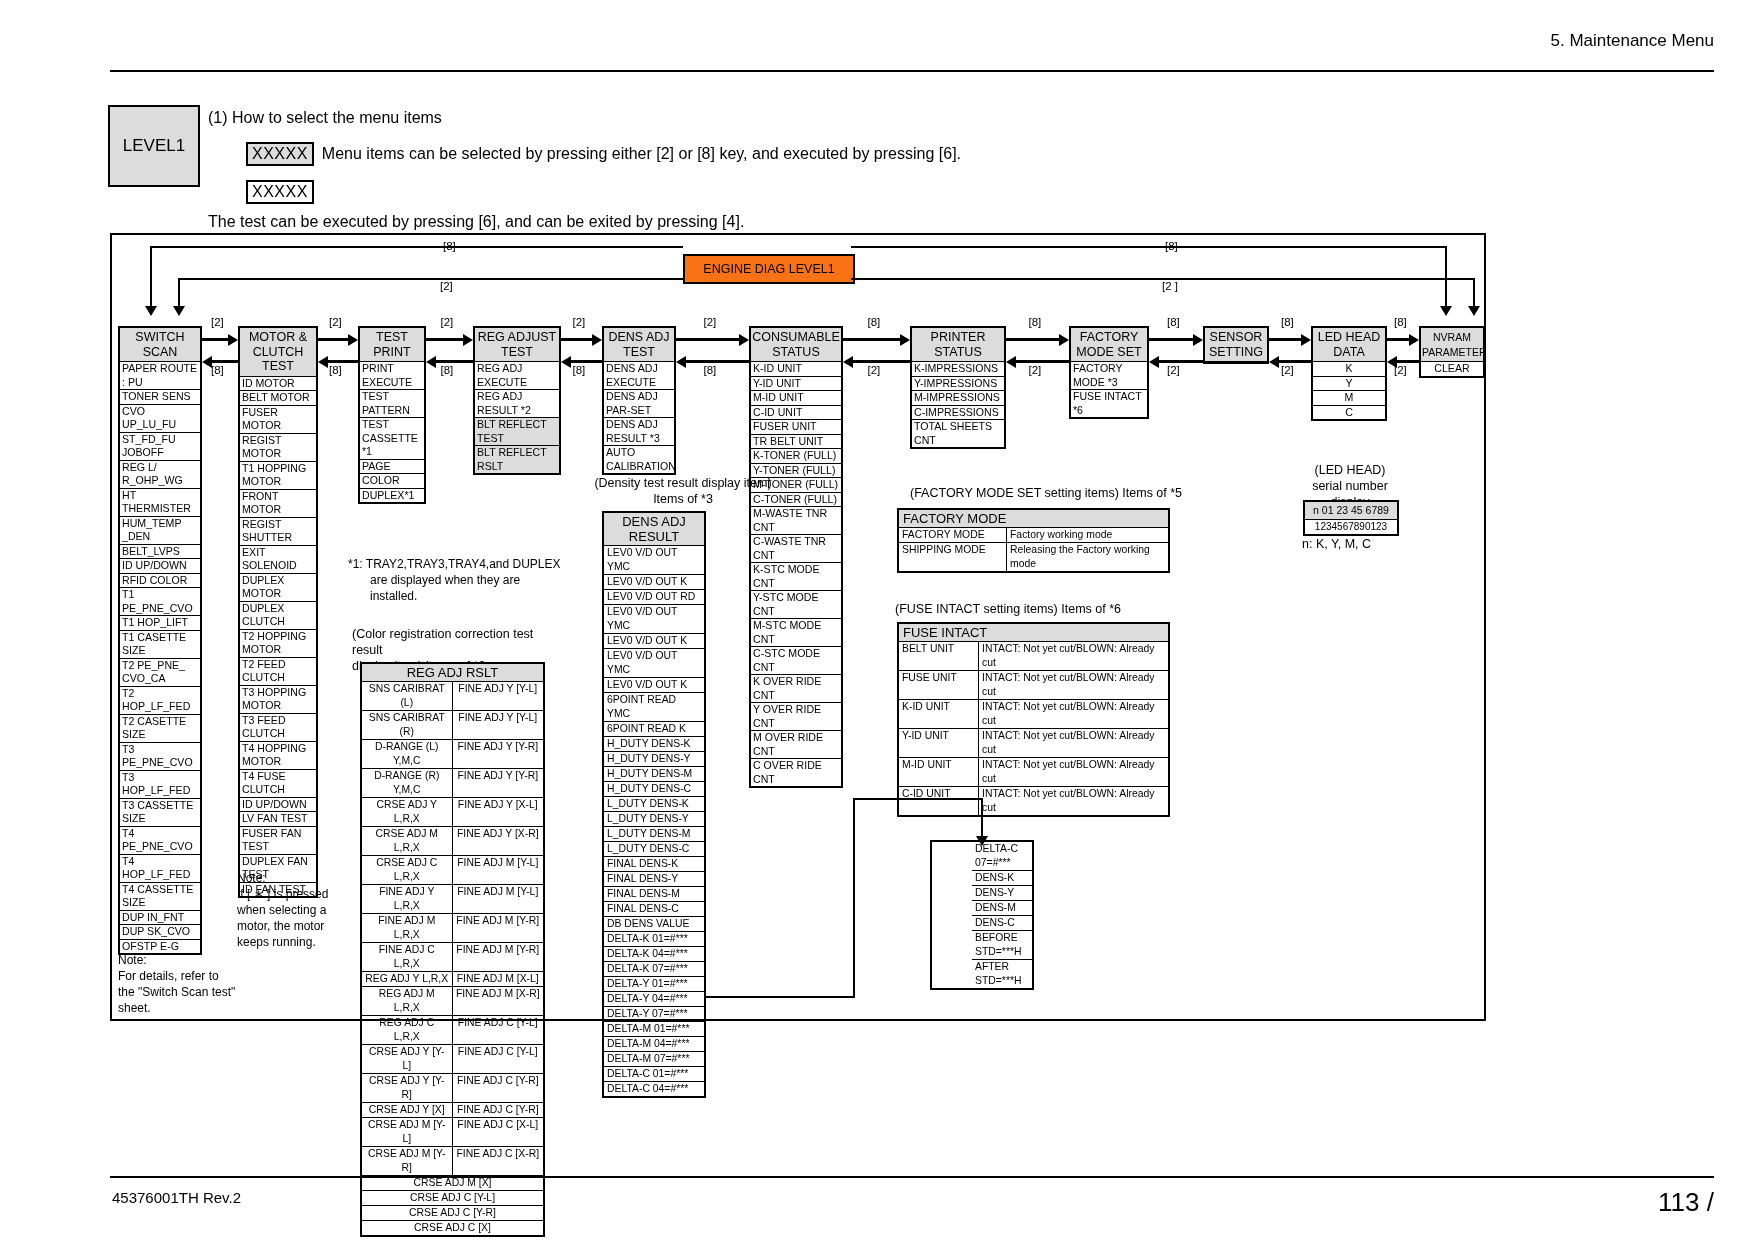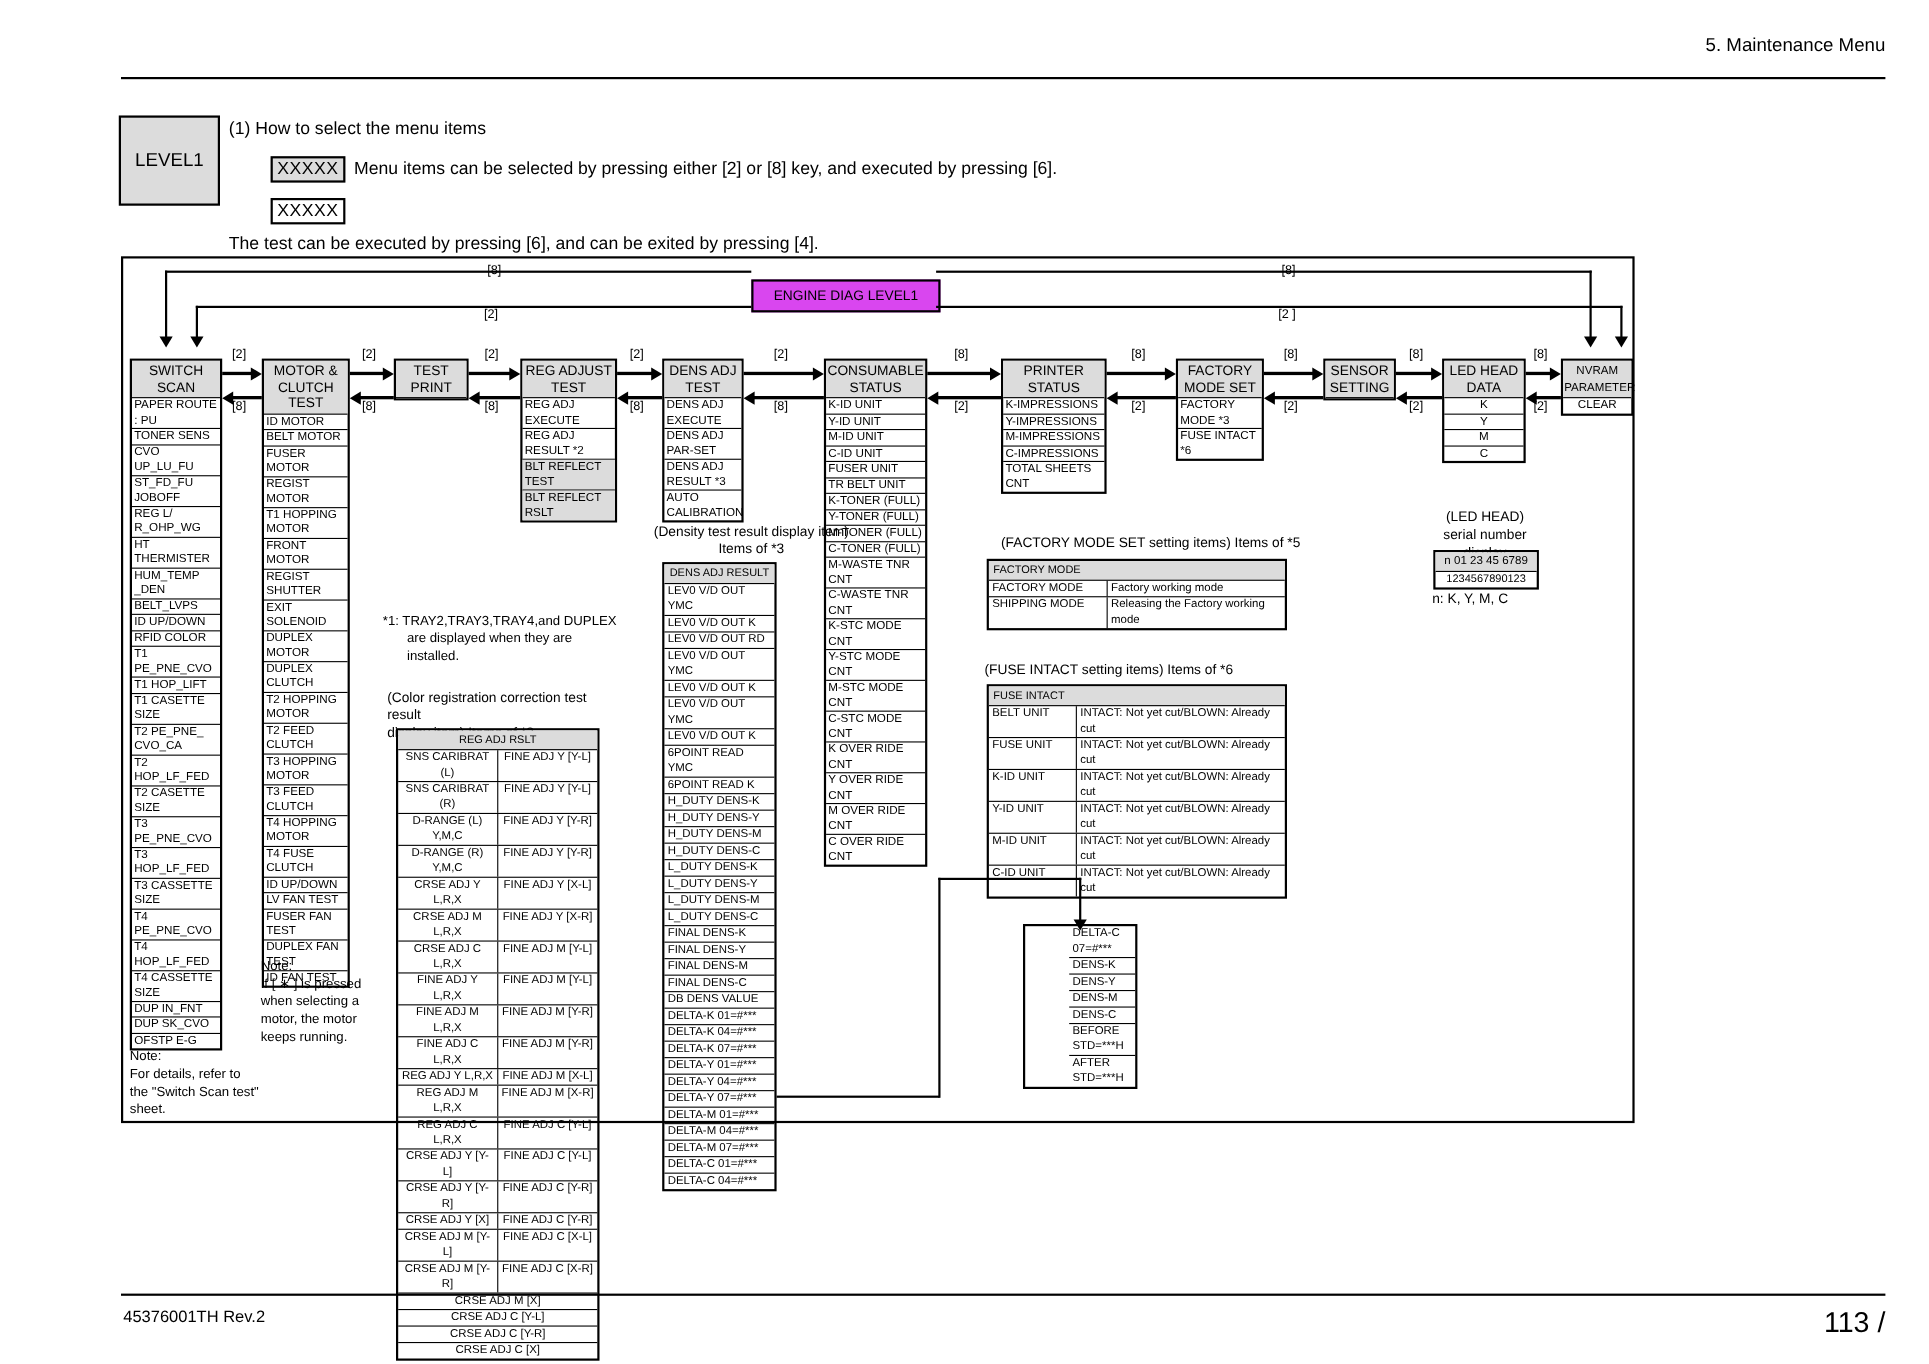--- a/index.html
+++ b/index.html
@@ -42,28 +42,28 @@
     border-bottom:1px solid #000;font-size:10.6px;line-height:13.5px;
     padding:0px 2px;box-sizing:border-box;
   }
   .col .it:last-child{border-bottom:none;}
   .col .it.sh{background:#dcdcdc;}
   .col .it.ctr{text-align:center;}
 
   
   .engine{
     position:absolute;left:683px;top:254px;width:168px;height:26px;
-    background:#d946ef;border:2px solid #000;display:flex;align-items:center;
+    background:#f97316;border:2px solid #000;display:flex;align-items:center;
     justify-content:center;font-size:12.5px;
   }
 
   
   .tbl{position:absolute;border:2px solid #000;box-sizing:border-box;font-size:10.4px;}
   .tbl .th{background:#dcdcdc;text-align:center;border-bottom:1px solid #000;
-           font-size:10px;line-height:15px;padding:1px 0;}
+           font-size:13px;line-height:15px;padding:1px 0;}
   .tbl .r{display:flex;border-bottom:1px solid #000;}
   .tbl .r:last-child{border-bottom:none;}
   .tbl .c{padding:0 3px;line-height:14px;box-sizing:border-box;overflow:hidden;}
   .tbl .c.b{border-right:1px solid #000;}
   .tbl .c.ctr{text-align:center;}
 
   
   .ln{position:absolute;background:#000;}
   .arw{position:absolute;width:0;height:0;}
   .arw.r{border-top:6px solid transparent;border-bottom:6px solid transparent;border-left:10px solid #000;}
@@ -177,20 +177,28 @@
       <div class="it">ID UP/DOWN</div>
       <div class="it">LV FAN TEST</div>
       <div class="it">FUSER FAN TEST</div>
       <div class="it">DUPLEX FAN TEST</div>
       <div class="it">ID FAN TEST</div>
     </div>
 </div>
 
 <div class="col" style="left:358px;top:326px;width:68px;">
   <div class="hdr">TEST<br>PRINT</div>
+  <div class="items">
+      <div class="it">PRINT EXECUTE</div>
+      <div class="it">TEST PATTERN</div>
+      <div class="it">TEST CASSETTE *1</div>
+      <div class="it">PAGE</div>
+      <div class="it">COLOR</div>
+      <div class="it">DUPLEX*1</div>
+    </div>
 </div>
 
 <div class="col" style="left:473px;top:326px;width:88px;">
   <div class="hdr">REG ADJUST<br>TEST</div>
   <div class="items">
       <div class="it">REG ADJ EXECUTE</div>
       <div class="it">REG ADJ RESULT *2</div>
       <div class="it sh">BLT REFLECT TEST</div>
       <div class="it sh">BLT REFLECT RSLT</div>
     </div>

